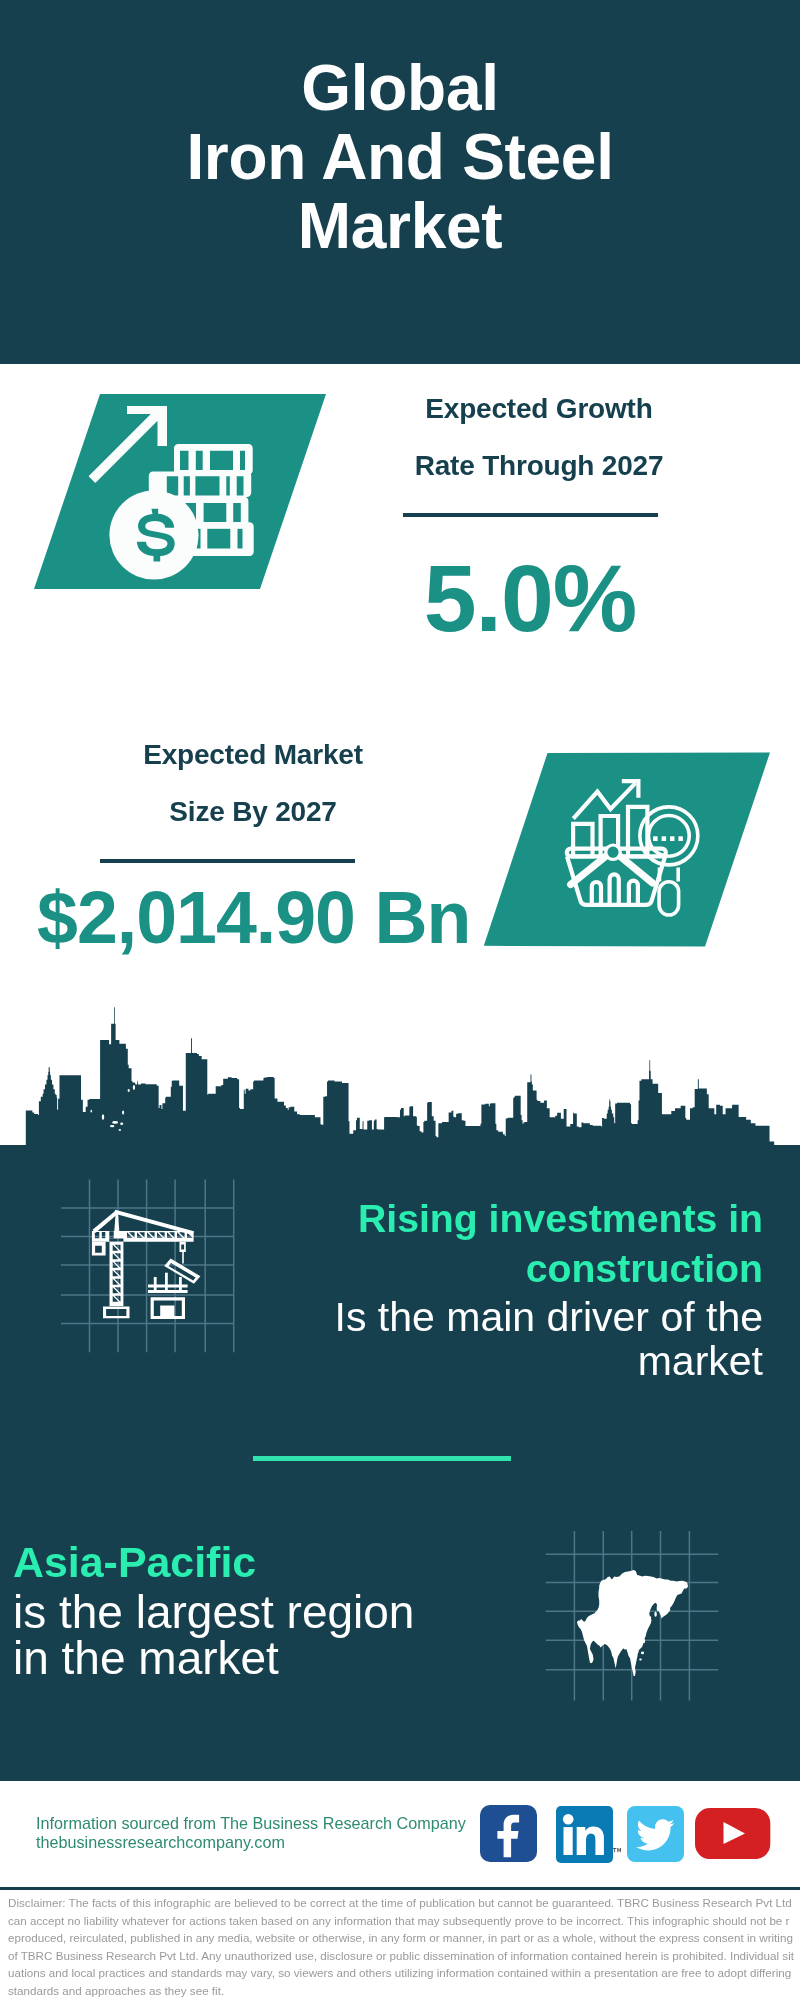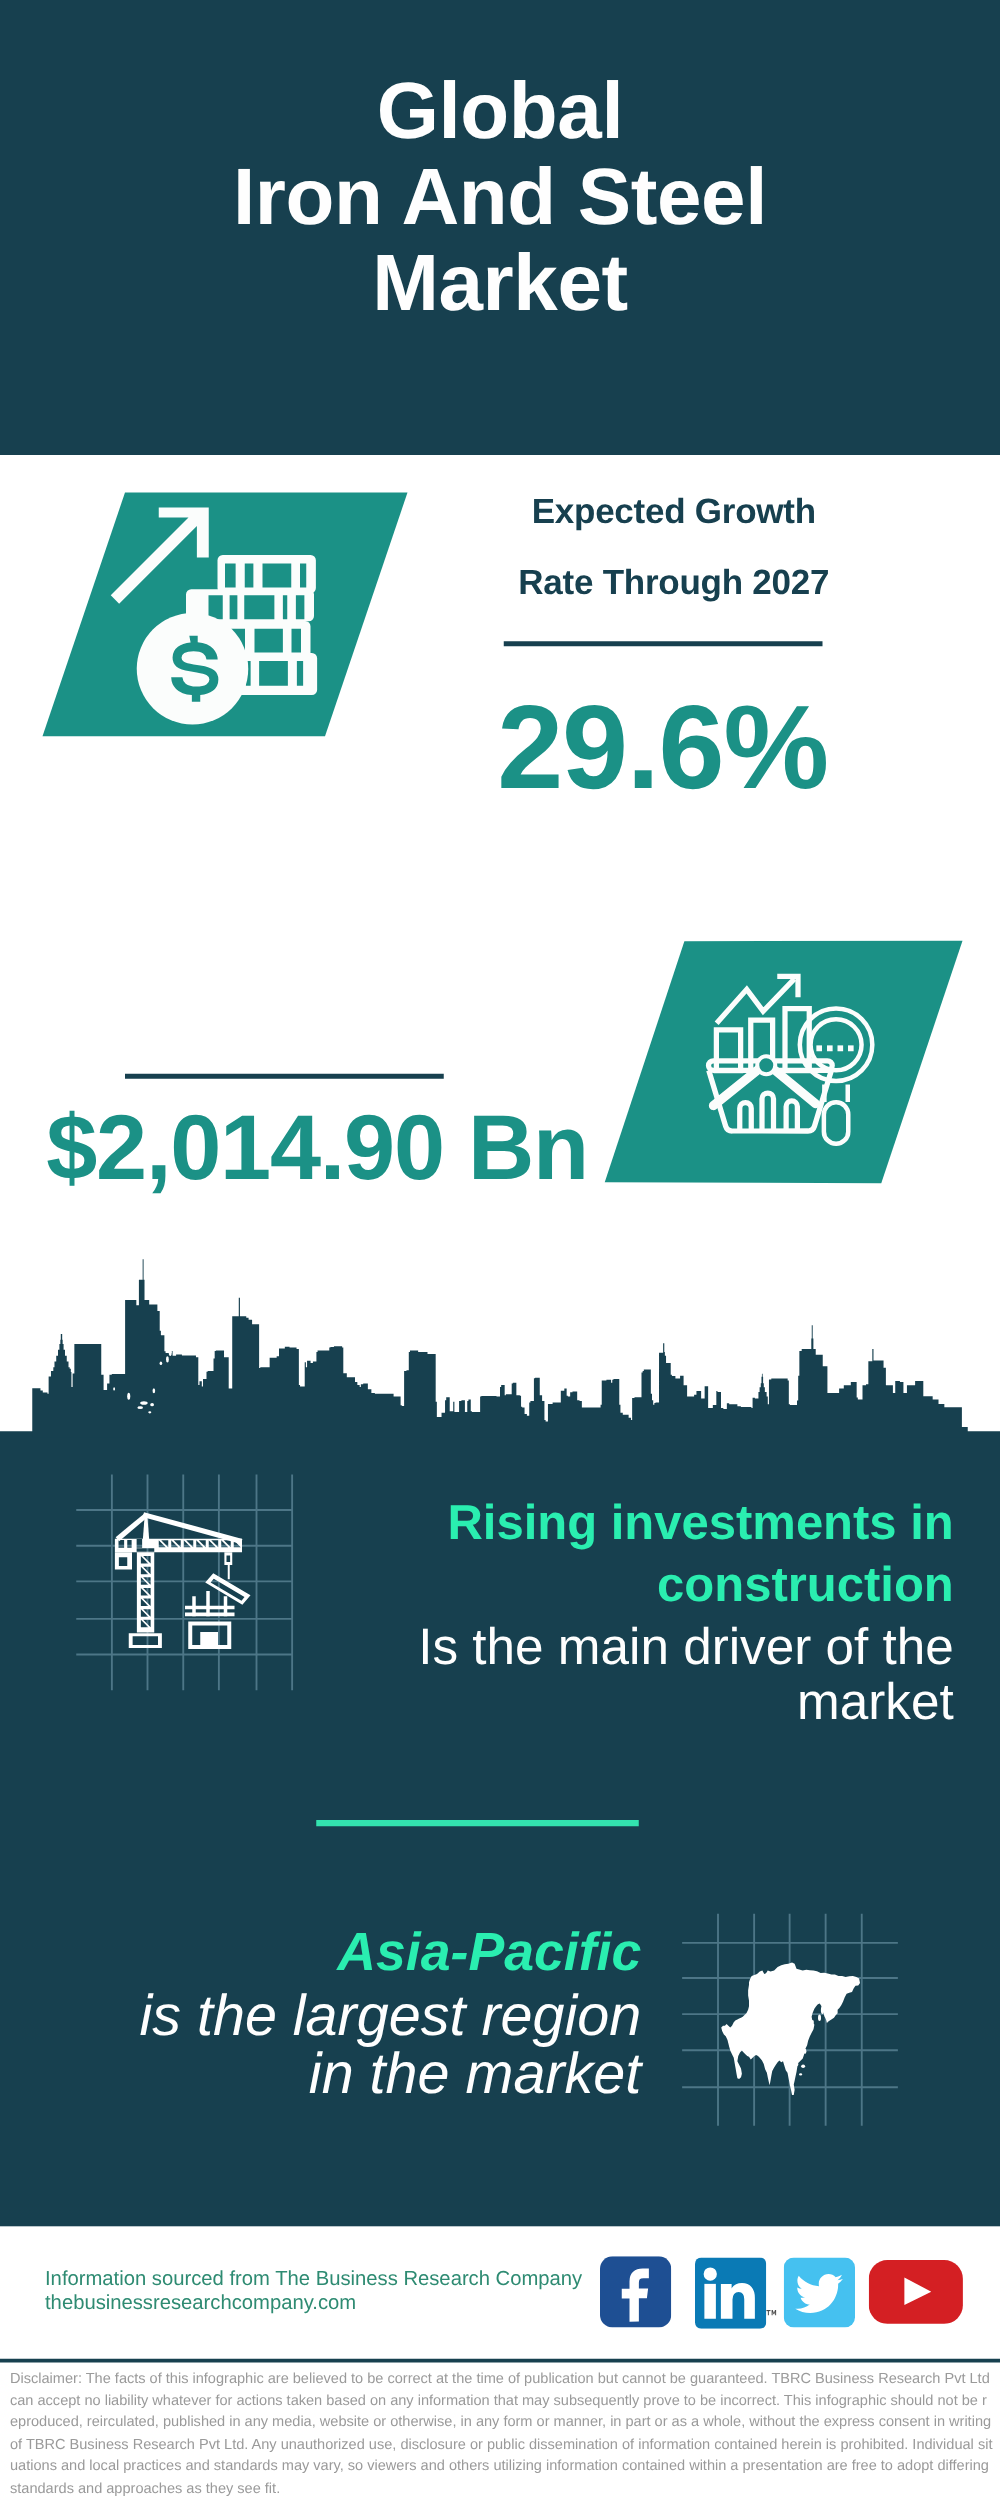--- a/index.html
+++ b/index.html
@@ -60,22 +60,23 @@
     </g>
     <g fill="#1b9186">
       <g transform="translate(124.5,137.5) scale(0.78) translate(-124.5,-143.5)">
           <path d="M120.6,116.8 h8.6 v6.6 q10.6,0.9 15.9,6.6 q4.3,4.7 4.6,11.1 h-11.5 q-0.4,-3.9 -3.4,-6.1 q-3.3,-2.5 -9.9,-2.5 q-6.1,0 -9.4,2 q-2.9,1.8 -2.9,4.8 q0,2.7 2.5,4.1 q2.6,1.5 9.9,2.7 l7,1.1 q9.8,1.5 14.1,4.9 q4.3,3.5 4.3,9.5 q0,7.4 -5.7,11.6 q-4.7,3.6 -12.9,4.4 v6.9 h-8.6 v-6.9 q-10.7,-0.9 -16.2,-6.4 q-4.8,-4.7 -5,-12 h11.5 q0.4,4.3 3.4,6.7 q3.7,2.9 10.9,2.9 q6.8,0 10.3,-2.2 q3.1,-2 3.1,-5 q0,-2.9 -2.7,-4.4 q-2.7,-1.6 -10.3,-2.9 l-7.2,-1.1 q-9.3,-1.4 -13.5,-4.8 q-4.1,-3.4 -4.1,-9.3 q0,-7 5.5,-11.1 q4.7,-3.6 13,-4.4 z"></path>
         </g>
     </g>
   </svg>
 
   <div class="stat-title" style="left:339px;top:380px;width:400px;">Expected Growth<br>Rate Through 2027</div>
   <div class="stat-rule" style="left:403px;top:513px;width:255px;"></div>
-  <div class="stat-value" style="left:340px;top:551px;width:380px;font-size:95px;line-height:95px;">29.6%</div>
-
+  <div class="stat-value" style="left:340px;top:551px;width:380px;font-size:95px;line-height:95px;">5.0%</div>
+
+  <div class="stat-title" style="left:53px;top:726px;width:400px;">Expected Market<br>Size By 2027</div>
   <div class="stat-rule" style="left:100px;top:859px;width:255px;"></div>
   <div class="stat-value" style="left:37px;top:880px;width:414px;font-size:73.5px;line-height:75px;text-align:center;">$2,014.90 Bn</div>
 
   <svg class="icon-para" style="position:absolute;left:478px;top:748px;" width="300" height="202" viewBox="0 0 300 202">
     <polygon points="69.5,5 292,4.5 227,198.5 5.8,197.8" fill="#1b9186"></polygon>
     <g fill="none" stroke="#fbfdfc" stroke-width="4.2" stroke-linejoin="miter" stroke-linecap="butt">
 
       <polyline points="95.3,70.6 119.4,43.5 132.5,61 157.5,35.1"></polyline>
       <polyline points="143.8,33.1 160.4,33.1 160.4,49.8"></polyline>
 
@@ -182,21 +183,21 @@
     </g>
   </svg>
 
   <div style="position:absolute;left:263px;top:1194px;width:500px;text-align:right;">
     <div class="feature-head" style="font-size:39.2px;line-height:49.7px;">Rising investments in<br>construction</div>
     <div class="feature-sub" style="font-size:41px;line-height:43.3px;margin-top:3px;">Is the main driver of the<br>market</div>
   </div>
 
   <div class="divider" style="left:253px;top:1456px;width:258px;height:4.5px;"></div>
 
-  <div style="position:absolute;left:13px;top:1537px;width:500px;text-align:right;font-style:italic;">
+  <div style="position:absolute;left:13px;top:1537px;width:500px;text-align:left;">
     <div class="feature-head" style="font-size:42.9px;line-height:50.9px;">Asia-Pacific</div>
     <div class="feature-sub" style="font-size:46px;line-height:46.2px;margin-top:1px;">is the largest region<br>in the market</div>
   </div>
 
   <svg style="position:absolute;left:540px;top:1526px;" width="186" height="186" viewBox="0 0 186 186">
     <g stroke="#4d7687" stroke-width="1.5" fill="none">
       <path d="M34.4,5 V174.5 M63.3,5 V174.5 M91.7,5 V174.5 M120.5,5 V174.5 M149.4,5 V174.5"></path>
       <path d="M5.7,28.3 H178.3 M5.7,56.4 H178.3 M5.7,85.3 H178.3 M5.7,114.2 H178.3 M5.7,143.8 H178.3"></path>
     </g>
     <path fill="#ffffff" d="M59.2,59.7 L59.9,57.5 L61.3,54.7 L63.5,54.0 L65.6,53.2 L67.8,51.1 L69.9,50.4 L71.4,53.2 L72.8,52.5 L74.2,50.4 L76.4,51.1 L79.3,50.4 L82.1,47.6 L85.0,46.1 L87.8,45.4 L90.7,45.0 L93.6,44.0 L95.7,45.0 L97.2,49.0 L99.3,49.5 L102.2,50.4 L105.0,49.8 L107.9,50.1 L110.8,50.4 L113.6,51.0 L116.5,52.4 L119.4,52.1 L122.2,52.7 L125.1,53.5 L127.9,53.5 L130.8,54.7 L133.7,54.7 L136.5,55.5 L139.4,55.0 L142.3,54.7 L145.1,55.5 L147.3,56.7 L148.0,60.4 L146.6,62.4 L144.4,62.5 L143.0,64.6 L141.6,67.5 L139.4,68.2 L137.3,68.9 L135.8,71.7 L134.4,75.3 L133.0,78.1 L131.5,80.3 L130.1,81.7 L130.1,84.6 L128.7,86.0 L127.2,88.1 L125.1,89.5 L122.9,91.0 L121.5,92.4 L120.8,89.5 L119.4,86.7 L118.6,83.1 L117.2,78.9 L115.8,76.7 L114.3,77.4 L112.9,78.9 L111.5,81.0 L110.0,84.6 L109.3,87.4 L110.0,91.0 L111.5,93.8 L110.8,97.4 L109.3,100.2 L107.9,103.0 L106.5,106.6 L105.7,110.2 L104.3,113.0 L103.6,116.6 L102.2,120.8 L100.0,123.0 L98.6,124.4 L97.9,127.2 L97.2,131.5 L96.4,135.1 L95.7,138.6 L95.0,141.5 L95.7,145.7 L95.0,150.0 L93.6,150.0 L92.9,146.4 L92.1,142.9 L91.4,139.3 L90.7,135.8 L90.0,132.2 L88.6,130.1 L87.5,126.5 L86.4,123.0 L85.0,123.7 L83.5,122.3 L82.1,123.7 L80.7,125.8 L79.3,127.9 L77.8,130.8 L77.1,134.3 L76.4,138.6 L75.7,142.2 L75.0,139.3 L74.2,135.8 L73.5,132.2 L72.1,129.4 L71.0,125.1 L69.6,122.3 L67.8,120.1 L66.4,118.7 L64.9,118.0 L63.5,118.7 L62.1,120.1 L60.6,121.5 L59.2,119.4 L57.8,118.7 L56.3,117.3 L54.9,115.9 L53.5,114.4 L52.0,115.9 L50.6,118.7 L49.9,123.0 L51.3,125.8 L52.8,128.7 L53.5,132.9 L52.8,135.8 L51.3,137.2 L49.9,136.5 L49.2,132.9 L48.5,128.7 L47.7,124.4 L47.0,120.1 L45.6,117.3 L44.2,114.4 L43.4,111.6 L42.7,108.7 L42.0,105.9 L40.6,103.0 L39.1,101.6 L37.7,98.8 L37.0,95.9 L38.4,94.5 L39.9,94.5 L41.3,93.1 L42.7,94.5 L44.2,95.9 L45.6,94.5 L47.0,91.7 L48.5,90.2 L49.9,89.5 L51.3,88.8 L52.8,88.1 L54.2,87.4 L55.6,86.0 L57.1,84.6 L58.5,81.7 L59.2,78.9 L59.2,74.6 L58.5,70.3 L58.5,66.1 L59.2,61.8 Z"></path>

